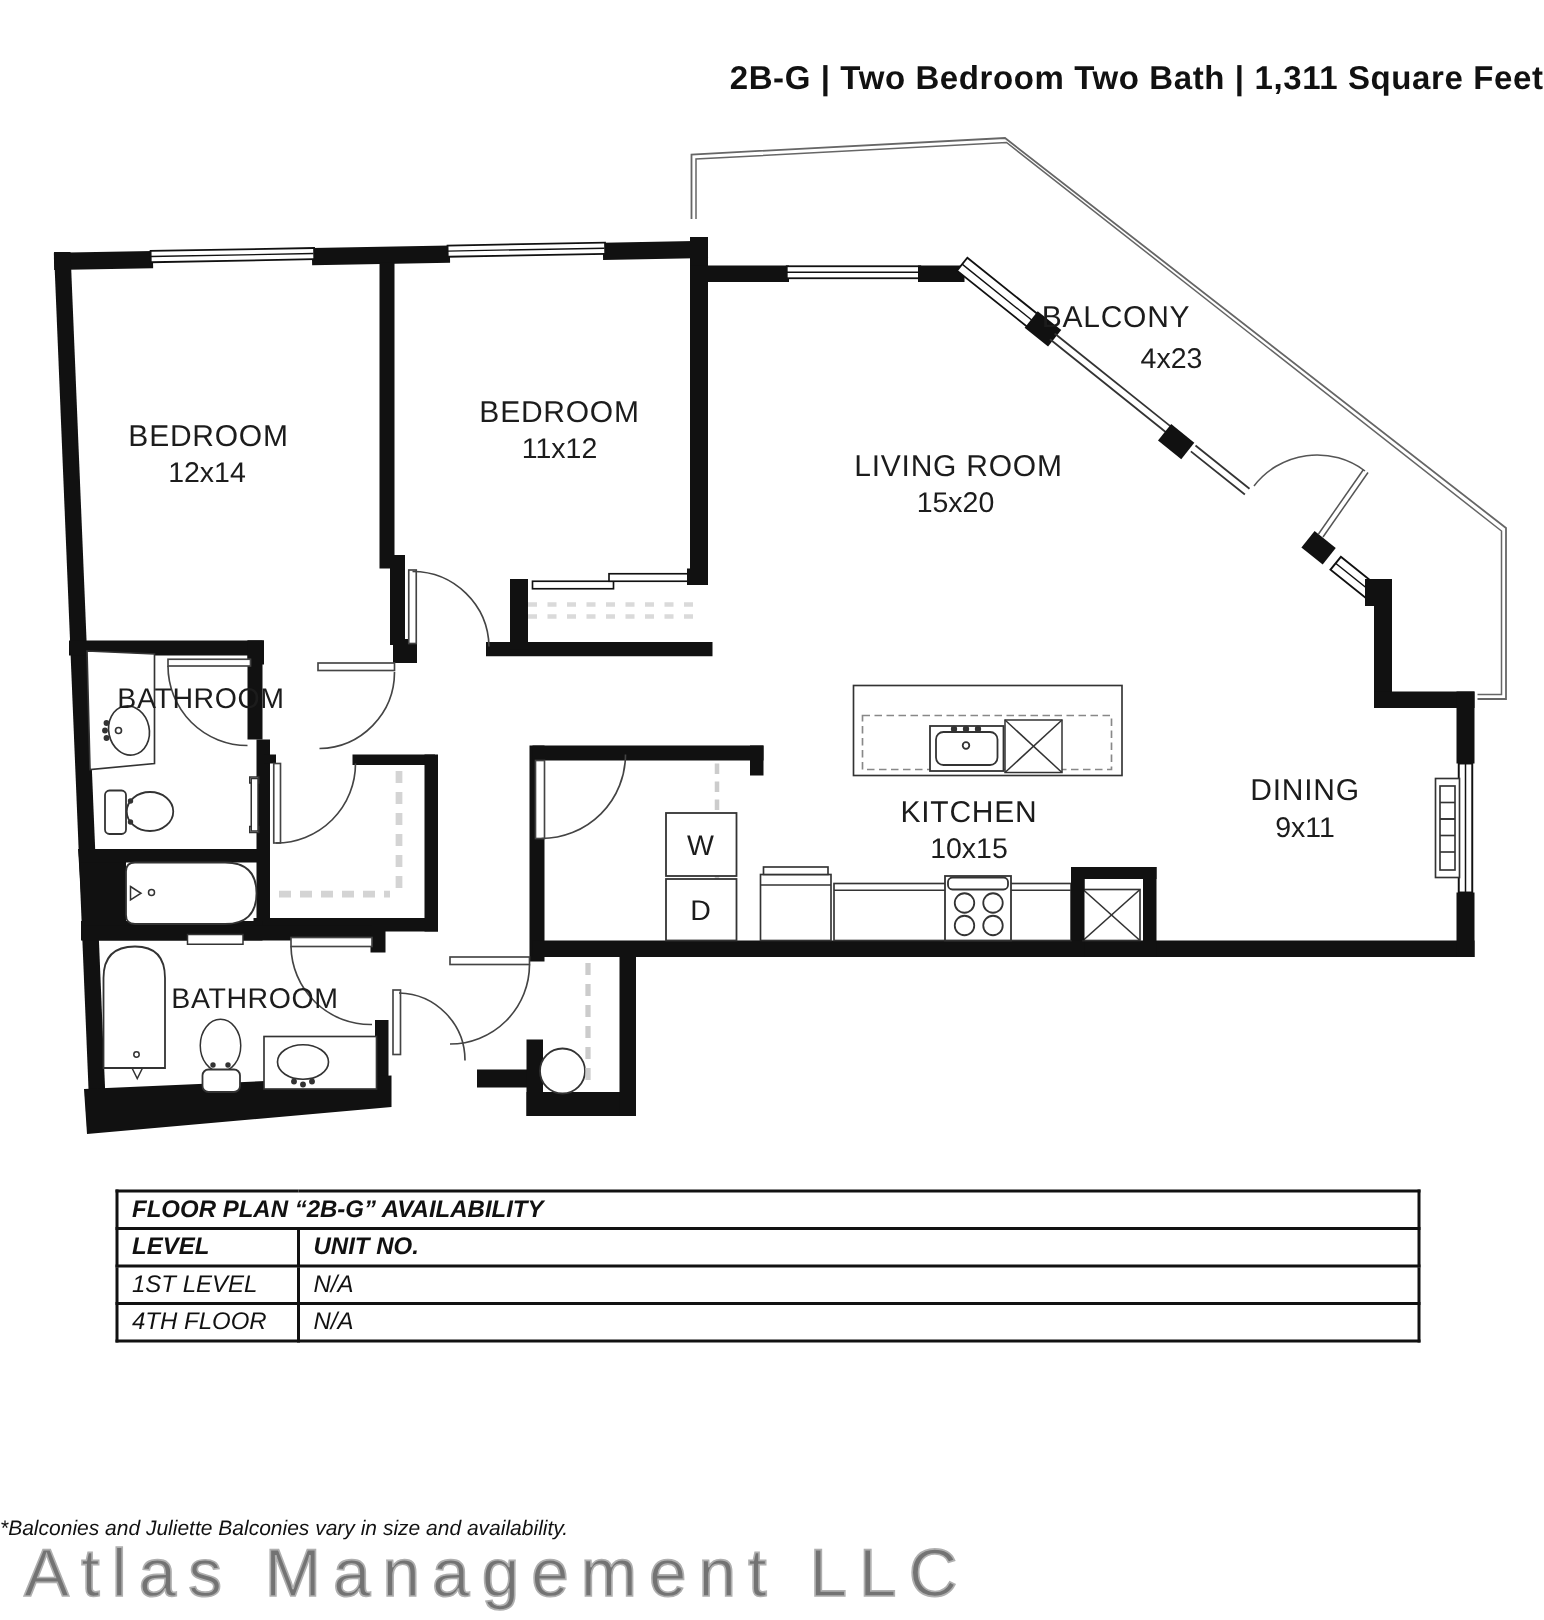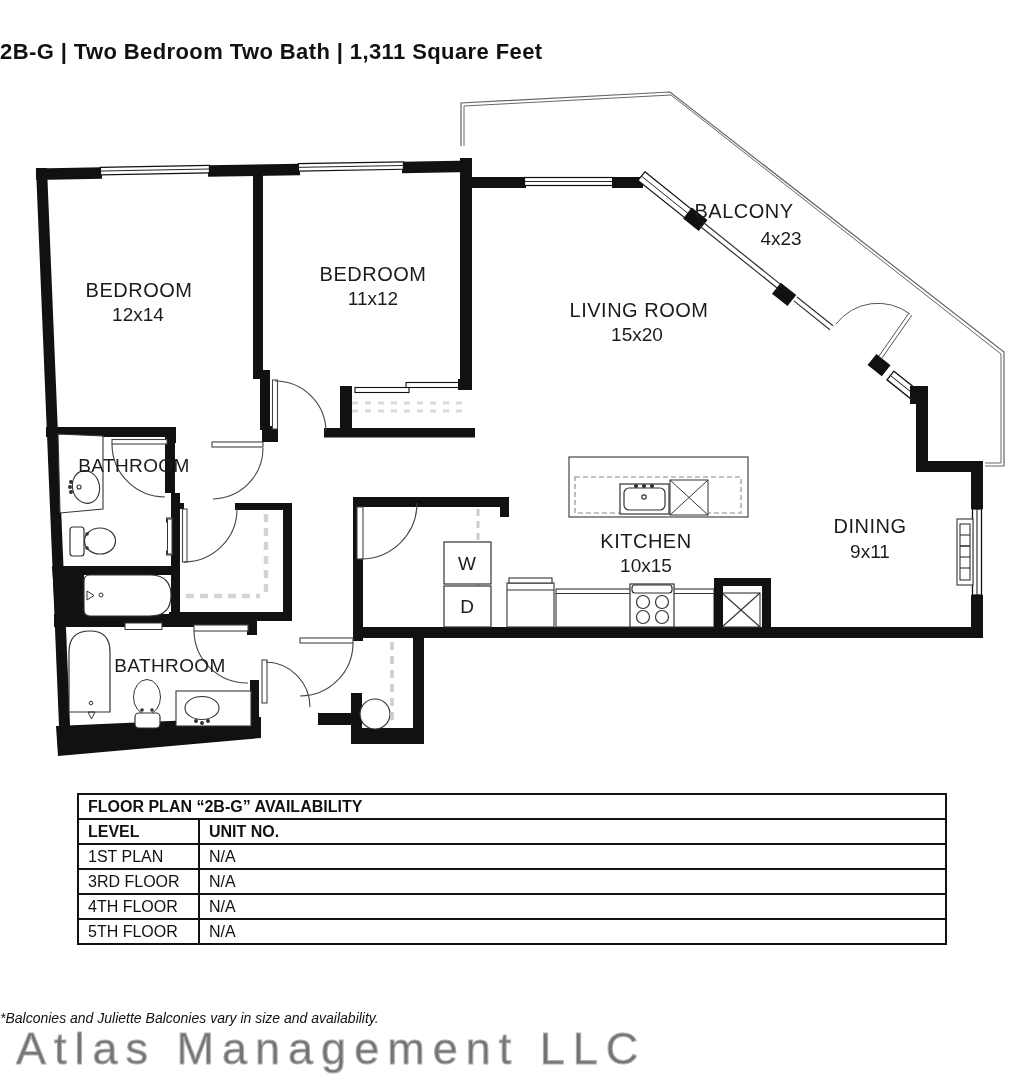--- a/index.html
+++ b/index.html
@@ -2,27 +2,27 @@
 <html><head>
 <meta charset="utf-8">
 <style>
 html,body{margin:0;padding:0;background:#fff;}
 #page{position:relative;width:1029px;height:1080px;background:#fff;overflow:hidden;
   font-family:"Liberation Sans",sans-serif;}
 .t{position:absolute;}
 svg text{font-family:"Liberation Sans",sans-serif;fill:#1c1c1c;}
 table.av{border-collapse:collapse;width:870px;table-layout:fixed;}
 table.av td{border:2px solid #111;font-size:16px;color:#111;padding:0 0 0 9px;height:23px;
-  white-space:nowrap;overflow:hidden;}
+  white-space:nowrap;overflow:hidden;font-style:italic;}
 </style>
 </head>
 <body>
 <div id="page">
 
-<div class="t" style="left:0;top:39px;width:1029px;text-align:left;font-size:22px;font-weight:bold;color:#111;letter-spacing:0.4px;">2B-G | Two Bedroom Two Bath | 1,311 Square Feet</div>
+<div class="t" style="left:0;top:39px;width:1029px;text-align:right;font-size:22px;font-weight:bold;color:#111;letter-spacing:0.4px;">2B-G | Two Bedroom Two Bath | 1,311 Square Feet</div>
 
 <svg class="t" style="left:0;top:0;" width="1029" height="1080" viewBox="0 0 1029 1080">
 <g stroke-linecap="butt">
 
 <polyline points="461,146 461,103 670,92 1004,352 1004,466 985,466" fill="none" stroke="#666" stroke-width="1.2"></polyline>
 
 <polyline points="464,146 464,106 671,95 1001,354 1001,463 985,463" fill="none" stroke="#666" stroke-width="1"></polyline>
 
 <g transform="rotate(-1.05 36 174)">
 <rect x="36" y="168.5" width="66" height="11.5" fill="#111"></rect>
@@ -380,35 +380,27 @@
         </colgroup>
 <tbody>
           <tr>
             <td colspan="2" style="font-weight:bold;">FLOOR PLAN “2B-G” AVAILABILITY</td>
           </tr>
 <tr>
             <td style="font-weight:bold;margin-top:39px;">LEVEL</td>
             <td style="font-weight:bold;">UNIT NO.</td>
           </tr>
 <tr>
-            <td>1ST PLAN</td>
-            <td>N/A</td>
-          </tr>
-<tr>
-            <td>3RD FLOOR</td>
+            <td>1ST LEVEL</td>
             <td>N/A</td>
           </tr>
 <tr>
             <td>4TH FLOOR</td>
             <td>N/A</td>
           </tr>
-<tr>
-            <td>5TH FLOOR</td>
-            <td>N/A</td>
-          </tr>
 </tbody>
       </table>
 </div>
 
 <div class="t" style="left:0;top:1010px;width:1029px;text-align:left;font-size:14px;font-style:italic;color:#111;">*Balconies and Juliette Balconies vary in size and availability.</div>
 
 <div class="t" style="left:16px;top:1023px;font-size:45px;color:#737373;letter-spacing:8px;-webkit-text-stroke:1.1px #b0b0b0;">Atlas Management LLC</div>
 </div>
 
 </body></html>

